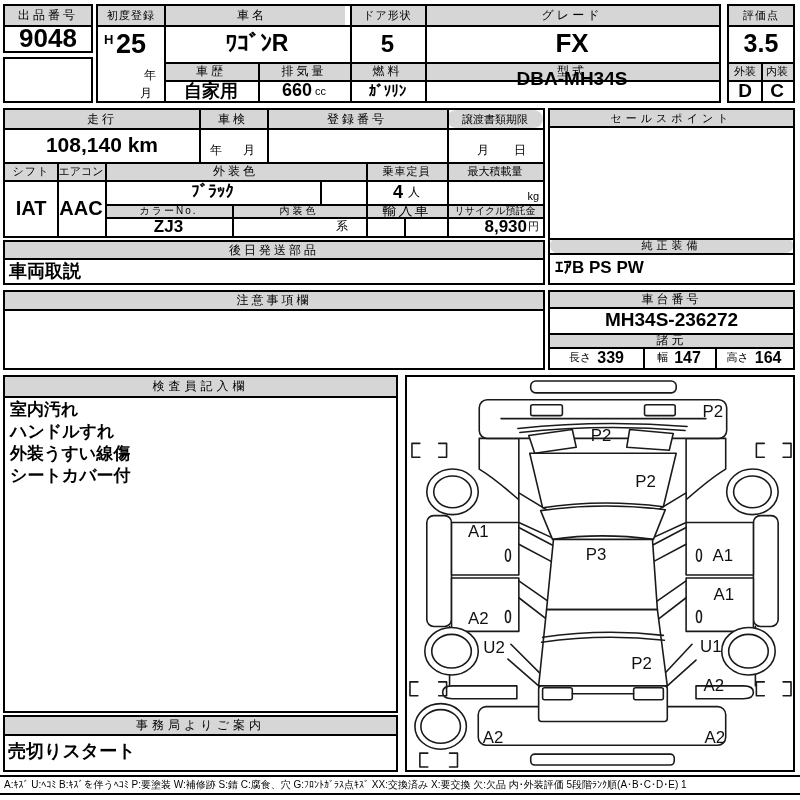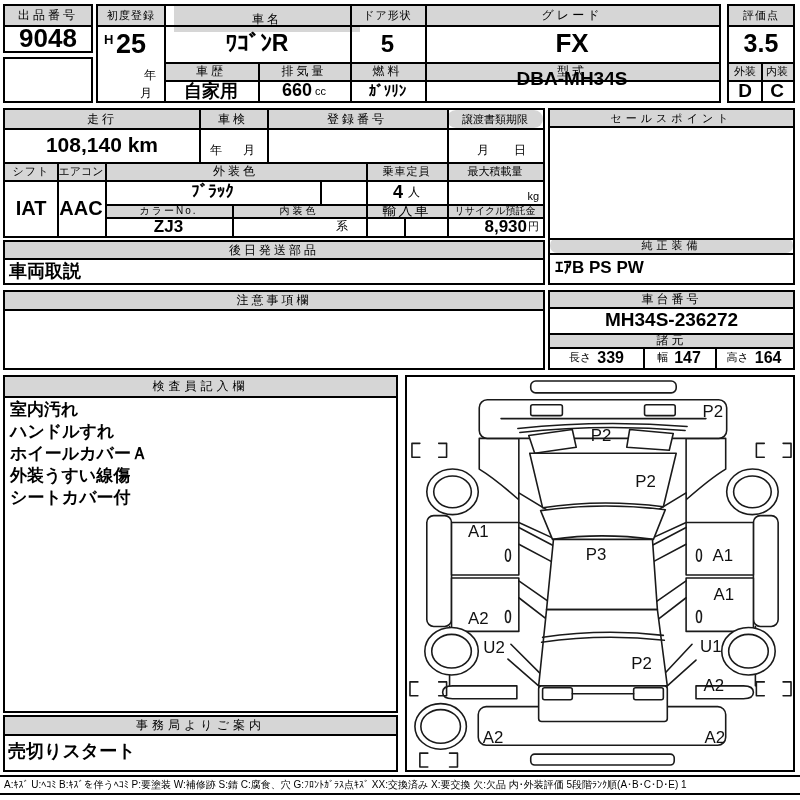--- a/index.html
+++ b/index.html
@@ -32,21 +32,21 @@
   </div>
   <div class="box" style="left:3px;top:57px;width:90px;height:46px;"></div>
 
   <div class="box" style="left:96px;top:4px;width:625px;height:99px;">
     <div class="cell h" style="left:0;top:0;width:66px;height:19px;letter-spacing:1px;font-size:11px;font-family:Liberation Mono, monospace;">初度登録</div>
     <div class="cell" style="left:6px;top:26px;width:16px;height:20px;font-size:13px;font-weight:bold;">H</div>
     <div class="cell" style="left:18px;top:23px;width:38px;height:36px;font-size:27px;font-weight:bold;">25</div>
     <div class="cell small" style="left:46px;top:61px;width:16px;height:14px;">年</div>
     <div class="cell small" style="left:42px;top:79px;width:16px;height:14px;">月</div>
 
-    <div class="cell h" style="left:76px;top:0;width:186px;height:26px;">車名</div>
+    <div class="cell h" style="left:61px;top:0;width:186px;height:19px;">車名</div>
     <div class="cell v" style="left:66px;top:19px;width:186px;height:37px;font-size:23px;">ﾜｺﾞﾝR</div>
 
     <div class="cell h" style="left:252px;top:0;width:75px;height:19px;letter-spacing:1px;font-size:11px;">ドア形状</div>
     <div class="cell v" style="left:252px;top:19px;width:75px;height:37px;font-size:24px;">5</div>
 
     <div class="cell h" style="left:327px;top:0;width:294px;height:19px;">グレード</div>
     <div class="cell v" style="left:327px;top:19px;width:294px;height:37px;font-size:26px;">FX</div>
 
     <div class="cell h" style="left:66px;top:56px;width:94px;height:18px;">車歴</div>
     <div class="cell v" style="left:66px;top:74px;width:94px;height:21px;font-size:18px;">自家用</div>
@@ -188,21 +188,20 @@
     <div class="ln" style="left:93px;top:55px;width:1.5px;height:21px;"></div>
     <div class="ln" style="left:165px;top:55px;width:1.5px;height:21px;"></div>
   </div>
 
   <div class="box" style="left:3px;top:375px;width:395px;height:338px;">
     <div class="cell h" style="left:0;top:0;width:391px;height:19px;letter-spacing:4px;">検査員記入欄</div>
     <div class="ln" style="left:0;top:19px;width:391px;height:1.5px;"></div>
     <div class="cell" style="left:5px;top:22px;width:380px;height:300px;font-size:17px;font-weight:bold;line-height:22px;">
       <div>室内汚れ</div>
       <div>ハンドルすれ</div>
-      <div>ホイールカバーＡ</div>
       <div>外装うすい線傷</div>
       <div>シートカバー付</div>
     </div>
   </div>
 
   <div class="box" style="left:3px;top:715px;width:395px;height:57px;">
     <div class="cell h" style="left:0;top:0;width:391px;height:17px;letter-spacing:4px;">事務局よりご案内</div>
     <div class="ln" style="left:0;top:17px;width:391px;height:1.5px;"></div>
     <div class="cell v" style="left:0;top:18px;width:391px;height:32px;font-size:18px;justify-content:flex-start;padding-left:3px;">売切りスタート</div>
   </div>

